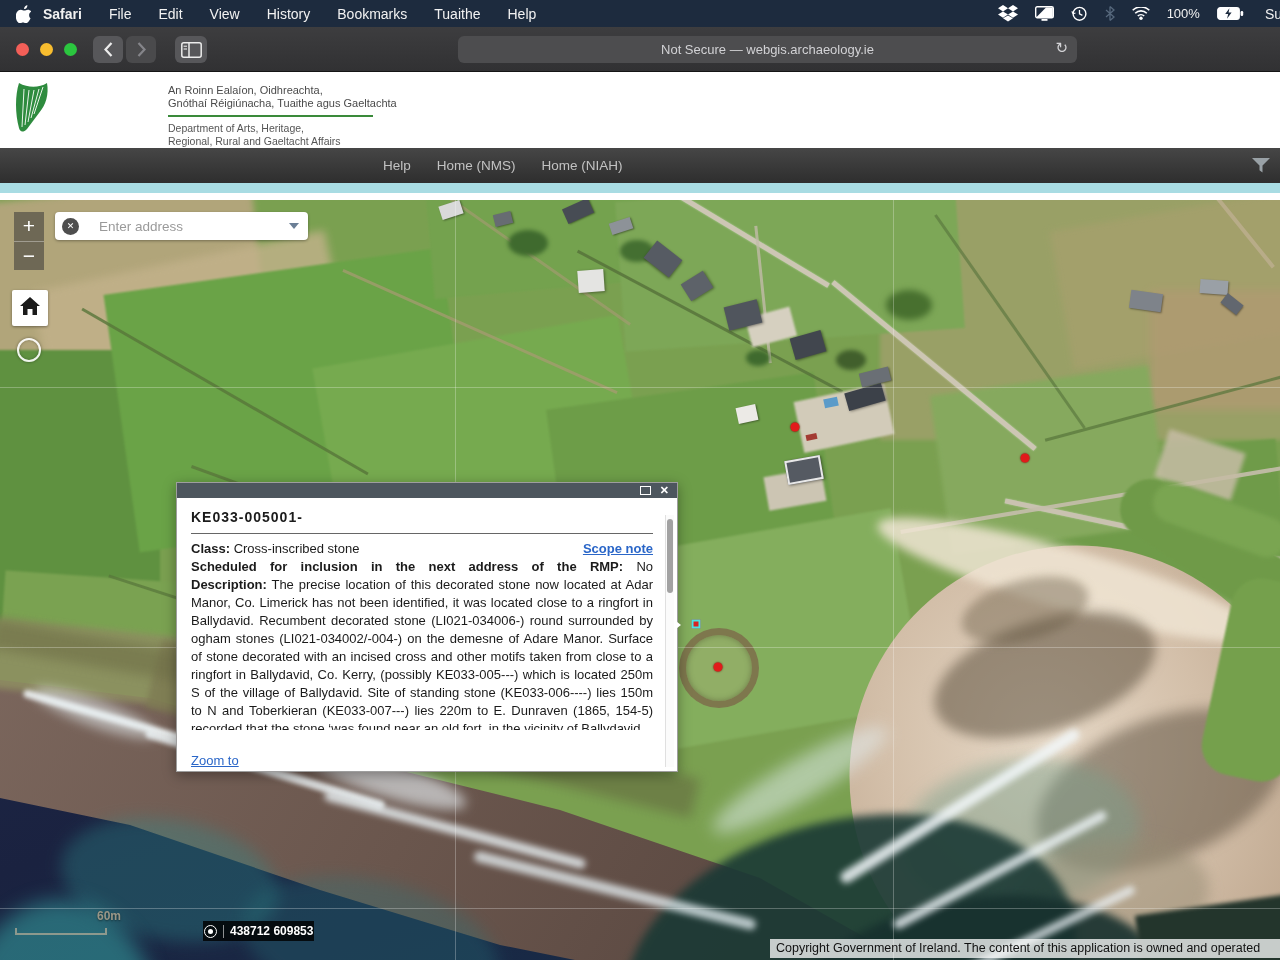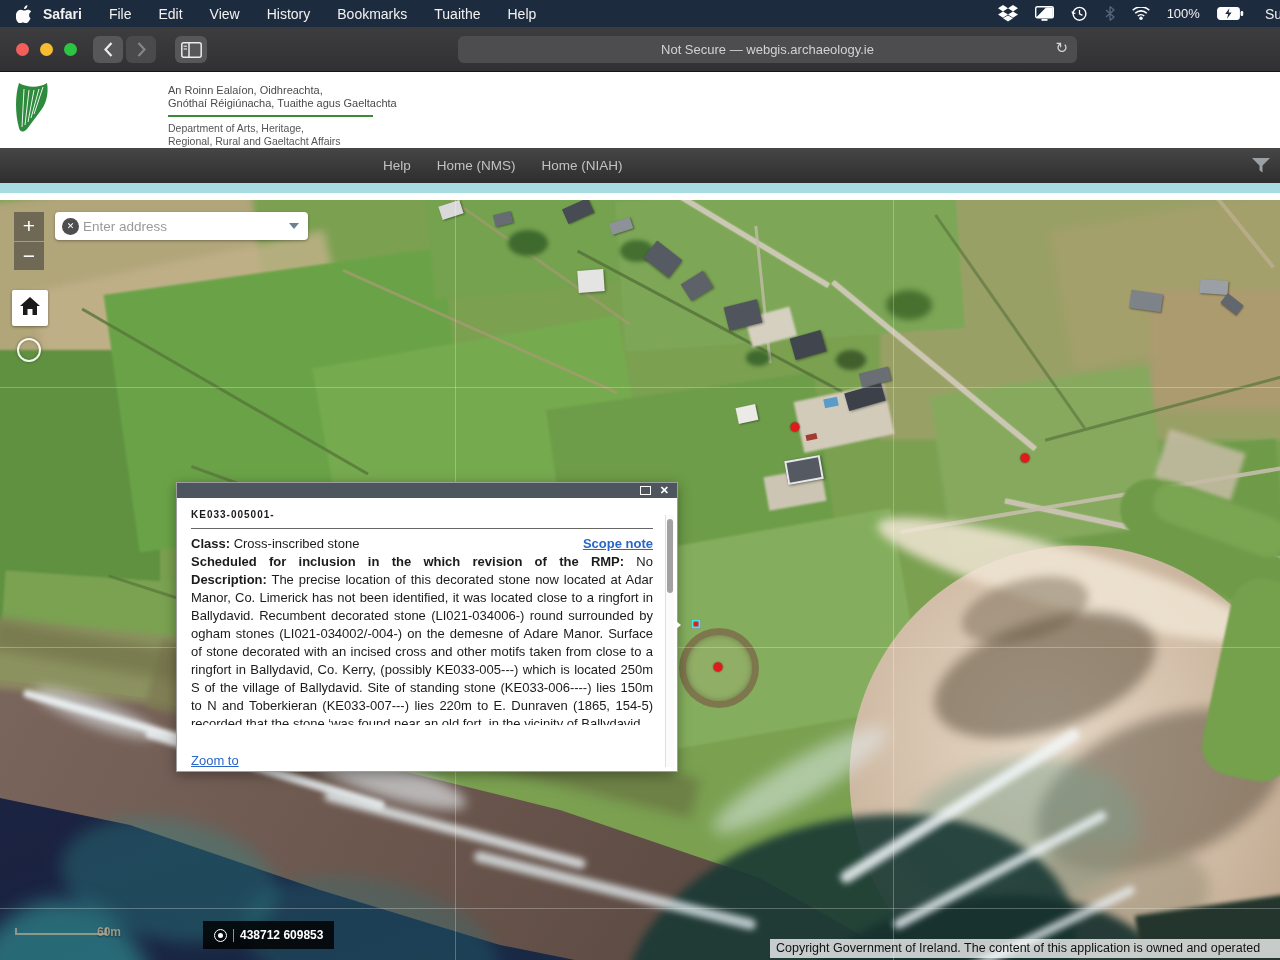--- a/index.html
+++ b/index.html
@@ -59,46 +59,46 @@
   .marker-selected{width:9px;height:9px;background:#d82222;border:2.5px solid #49e4e4}
 
   
   .zoombar{position:absolute;left:14px;top:12px;width:30px;z-index:12}
   .zbtn{width:30px;height:29px;background:rgba(55,55,55,.55);color:#fff;font-size:21px;line-height:28px;text-align:center;cursor:pointer}
   .zbtn+.zbtn{border-top:1px solid rgba(255,255,255,.35)}
   .homebtn{position:absolute;left:12px;top:90px;width:36px;height:36px;background:#fff;border-radius:2px;box-shadow:0 1px 3px rgba(0,0,0,.4);display:flex;align-items:center;justify-content:center;z-index:12;cursor:pointer}
   .locatebtn{position:absolute;left:17px;top:138px;width:24px;height:24px;border:2.5px solid rgba(255,255,255,.9);border-radius:50%;box-shadow:0 0 3px rgba(0,0,0,.4),inset 0 0 3px rgba(0,0,0,.3);z-index:12;cursor:pointer}
   .searchbox{position:absolute;left:55px;top:12px;width:253px;height:28px;background:#fff;border-radius:4px;box-shadow:0 1px 3px rgba(0,0,0,.35);display:flex;align-items:center;z-index:12}
   .clearbtn{width:17px;height:17px;margin-left:7px;border-radius:50%;background:#4e4e4e;color:#fff;font-size:9px;line-height:17px;text-align:center;cursor:pointer}
-  .searchbox input{flex:1;border:none;outline:none;margin-left:4px;font-size:13.5px;color:#333;font-family:"Liberation Sans",sans-serif;background:transparent}
+  .searchbox input{flex:1;border:none;outline:none;margin-left:20px;font-size:13.5px;color:#333;font-family:"Liberation Sans",sans-serif;background:transparent}
   .searchbox input::placeholder{color:#9a9a9a}
   .scaret{width:0;height:0;border-left:5px solid transparent;border-right:5px solid transparent;border-top:6px solid #6b7f96;margin-right:9px;cursor:pointer}
 
   
   .popup{position:absolute;left:176px;top:282px;width:502px;height:290px;background:#fff;border:1px solid rgba(40,40,40,.45);box-shadow:0 3px 12px rgba(0,0,0,.35);z-index:20}
   .popup-tail{position:absolute;right:-18px;top:128px;width:0;height:0;border:14px solid transparent;border-left:18px solid #fff}
   .popup-header{position:absolute;left:0;top:0;right:0;height:15px;background:rgba(62,72,80,.92);display:flex;align-items:center;justify-content:flex-end;gap:9px;padding-right:8px}
   .ph-max{width:11px;height:9px;border:1.5px solid #fff;cursor:pointer}
   .ph-close{color:#fff;font-size:11px;font-weight:bold;line-height:11px;cursor:pointer}
   .popup-body{position:absolute;left:0;top:15px;right:0;bottom:0;padding:9px 24px 4px 14px;font-size:13px;color:#1b1b1b}
-  .popup-title{font-size:10px;font-weight:bold;letter-spacing:1px;margin-top:2px}
+  .popup-title{font-size:14px;font-weight:bold;letter-spacing:1px;margin-top:2px}
   .popup-hr{border:none;border-top:1px solid #666;margin:8px 0 6px 0}
   .pline{line-height:18px}
   .scope{float:right;color:#2a66c8;text-decoration:underline;font-weight:bold;cursor:pointer}
   .textclip{height:172px;overflow:hidden;margin-top:0}
   .sched{line-height:18px;text-align:justify;text-align-last:justify}
   .desc{line-height:18px;text-align:justify}
   .zoomto{position:absolute;left:14px;bottom:3px;color:#2a66c8;text-decoration:underline;font-size:13px;cursor:pointer}
   .pscroll{position:absolute;top:17px;right:3px;bottom:4px;width:9px;background:#fbfbfb;border-left:1px solid #e0e0e0}
   .pthumb{position:absolute;top:4px;left:1px;width:6px;height:74px;border-radius:3px;background:#a2a2a2}
 
   
   .scalebar{position:absolute;left:15px;top:728px;width:92px;height:7px;border:2px solid rgba(175,170,150,.75);border-top:none;z-index:12}
-  .scalelabel{position:absolute;left:97px;top:725px;font-size:12px;font-weight:bold;color:rgba(160,155,138,.95);text-shadow:0 1px 2px rgba(0,0,0,.45);z-index:12}
-  .coords{position:absolute;left:203px;top:721px;height:28px;background:rgba(0,0,0,.82);color:#fff;display:flex;align-items:center;padding:0 11px;gap:6px;font-size:12px;font-weight:bold;z-index:12}
+  .scalelabel{position:absolute;left:97px;top:709px;font-size:12px;font-weight:bold;color:rgba(160,155,138,.95);text-shadow:0 1px 2px rgba(0,0,0,.45);z-index:12}
+  .coords{position:absolute;left:203px;top:721px;height:20px;background:rgba(0,0,0,.82);color:#fff;display:flex;align-items:center;padding:0 1px;gap:6px;font-size:12px;font-weight:bold;z-index:12}
   .crosshair{width:13px;height:13px;border:1.5px solid #fff;border-radius:50%;position:relative}
   .crosshair::after{content:'';position:absolute;inset:3px;background:#fff;border-radius:50%}
   .cdiv{width:1px;height:13px;background:rgba(255,255,255,.55)}
   .copyright{position:absolute;left:770px;top:739px;width:520px;height:19px;background:rgba(255,255,255,.75);font-size:12.5px;color:#111;padding:1.5px 6px;white-space:nowrap;overflow:hidden;z-index:12}
 </style>
 </head>
 <body>
 
 <div class="screen">
 
@@ -359,21 +359,21 @@
       <div class="popup-body">
         <div class="popup-title">KE033-005001-</div>
         <hr class="popup-hr">
         <div class="pline">
           <span class="scope">Scope note</span>
           <b>Class:</b>
           <span>Cross-inscribed stone</span>
         </div>
         <div class="textclip">
           <div class="sched">
-            <b>Scheduled for inclusion in the which revision of the RMP:</b>
+            <b>Scheduled for inclusion in the next address of the RMP:</b>
             <span>No</span>
           </div>
           <div class="desc">
             <b>Description:</b>
             <span>The precise location of this decorated stone now located at Adar Manor, Co. Limerick has not been identified, it was located close to a ringfort in Ballydavid. Recumbent decorated stone (LI021-034006-) round surrounded by ogham stones (LI021-034002/-004-) on the demesne of Adare Manor. Surface of stone decorated with an incised cross and other motifs taken from close to a ringfort in Ballydavid, Co. Kerry, (possibly KE033-005---) which is located 250m S of the village of Ballydavid. Site of standing stone (KE033-006----) lies 150m to N and Toberkieran (KE033-007---) lies 220m to E. Dunraven (1865, 154-5) recorded that the stone ‘was found near an old fort, in the vicinity of Ballydavid.</span>
           </div>
         </div>
         <span class="zoomto">Zoom to</span>
         <div class="pscroll">
             <div class="pthumb"></div>

